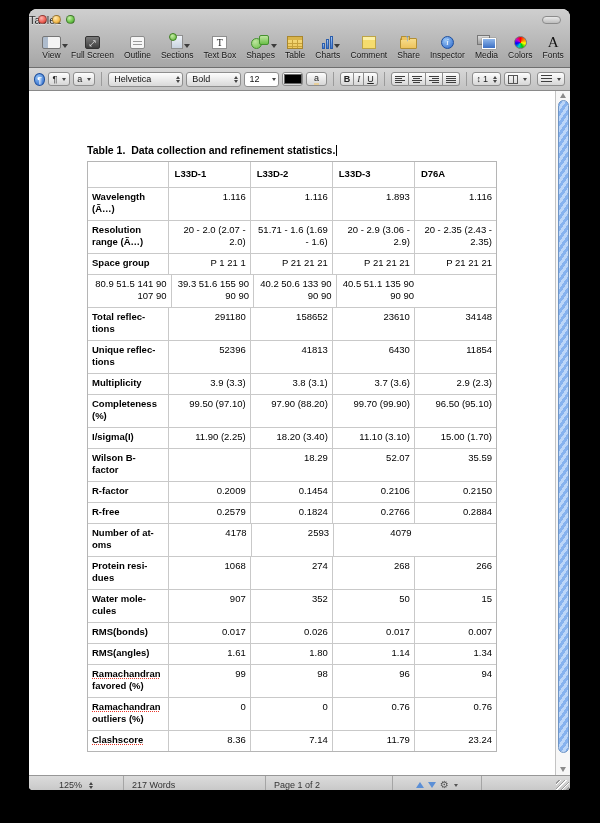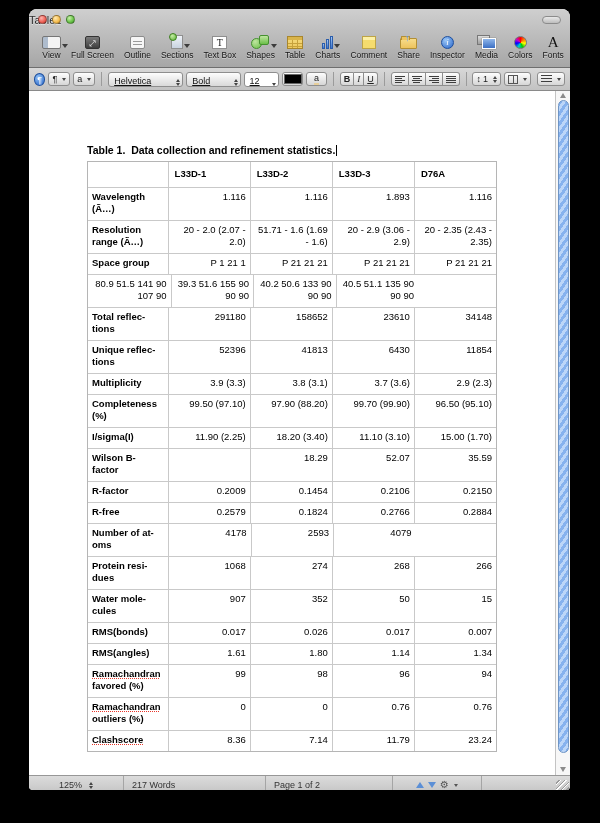--- a/index.html
+++ b/index.html
@@ -68,21 +68,21 @@
   .i-colors{width:13px;height:13px;border-radius:50%;border:1px solid #777;box-sizing:border-box;
     background:conic-gradient(#f00,#ff8000,#ff0,#0c0,#0cc,#00f,#c0c,#f00);}
   .i-fonts{font-family:"Liberation Serif","DejaVu Serif",serif;font-size:15px;line-height:14px;color:#111;}
   
   .formatbar{height:22px;background:linear-gradient(#d8d8d8,#c2c2c2);border-bottom:1px solid #8a8a8a;
     display:flex;align-items:center;padding:0 5px;gap:3px;}
   .fb-div{width:1px;height:14px;background:#9b9b9b;margin:0 3px;}
   .fb-btn{height:14px;border:1px solid #8e8e8e;border-radius:3px;background:linear-gradient(#fdfdfd,#d6d6d6);
     display:flex;align-items:center;font-size:9px;color:#222;padding:0 3px;gap:2px;box-sizing:border-box;}
   .fb-pop{height:15px;min-width:0;border:1px solid #8e8e8e;border-radius:3px;background:linear-gradient(#fdfdfd,#d9d9d9);
-    display:flex;align-items:flex-end;font-size:9px;color:#111;padding:0 2px 0 5px;justify-content:space-between;box-sizing:border-box;text-decoration:underline;}
+    display:flex;align-items:center;font-size:9px;color:#111;padding:0 2px 0 5px;justify-content:space-between;box-sizing:border-box;}
   .updown{display:flex;flex-direction:column;align-items:center;gap:1px;margin-left:3px;}
   .updown i{display:block;width:0;height:0;border-left:2.5px solid transparent;border-right:2.5px solid transparent;}
   .updown .u{border-bottom:3px solid #444;}
   .updown .d{border-top:3px solid #444;}
   .fb-circle{width:13px;height:13px;border-radius:50%;background:radial-gradient(circle at 35% 30%,#8fc0f5,#2a66c9);
     border:1px solid #1d4f9e;color:#fff;font-size:9px;line-height:12px;text-align:center;box-sizing:border-box;}
   .well{width:24px;height:14px;border:1px solid #8e8e8e;border-radius:3px;background:linear-gradient(#fdfdfd,#d6d6d6);
     display:flex;align-items:center;justify-content:center;box-sizing:border-box;}
   .well .swatch{width:16px;height:8px;background:#000;border:1px solid #666;}
   .well.hl{font-size:9px;color:#222;}

